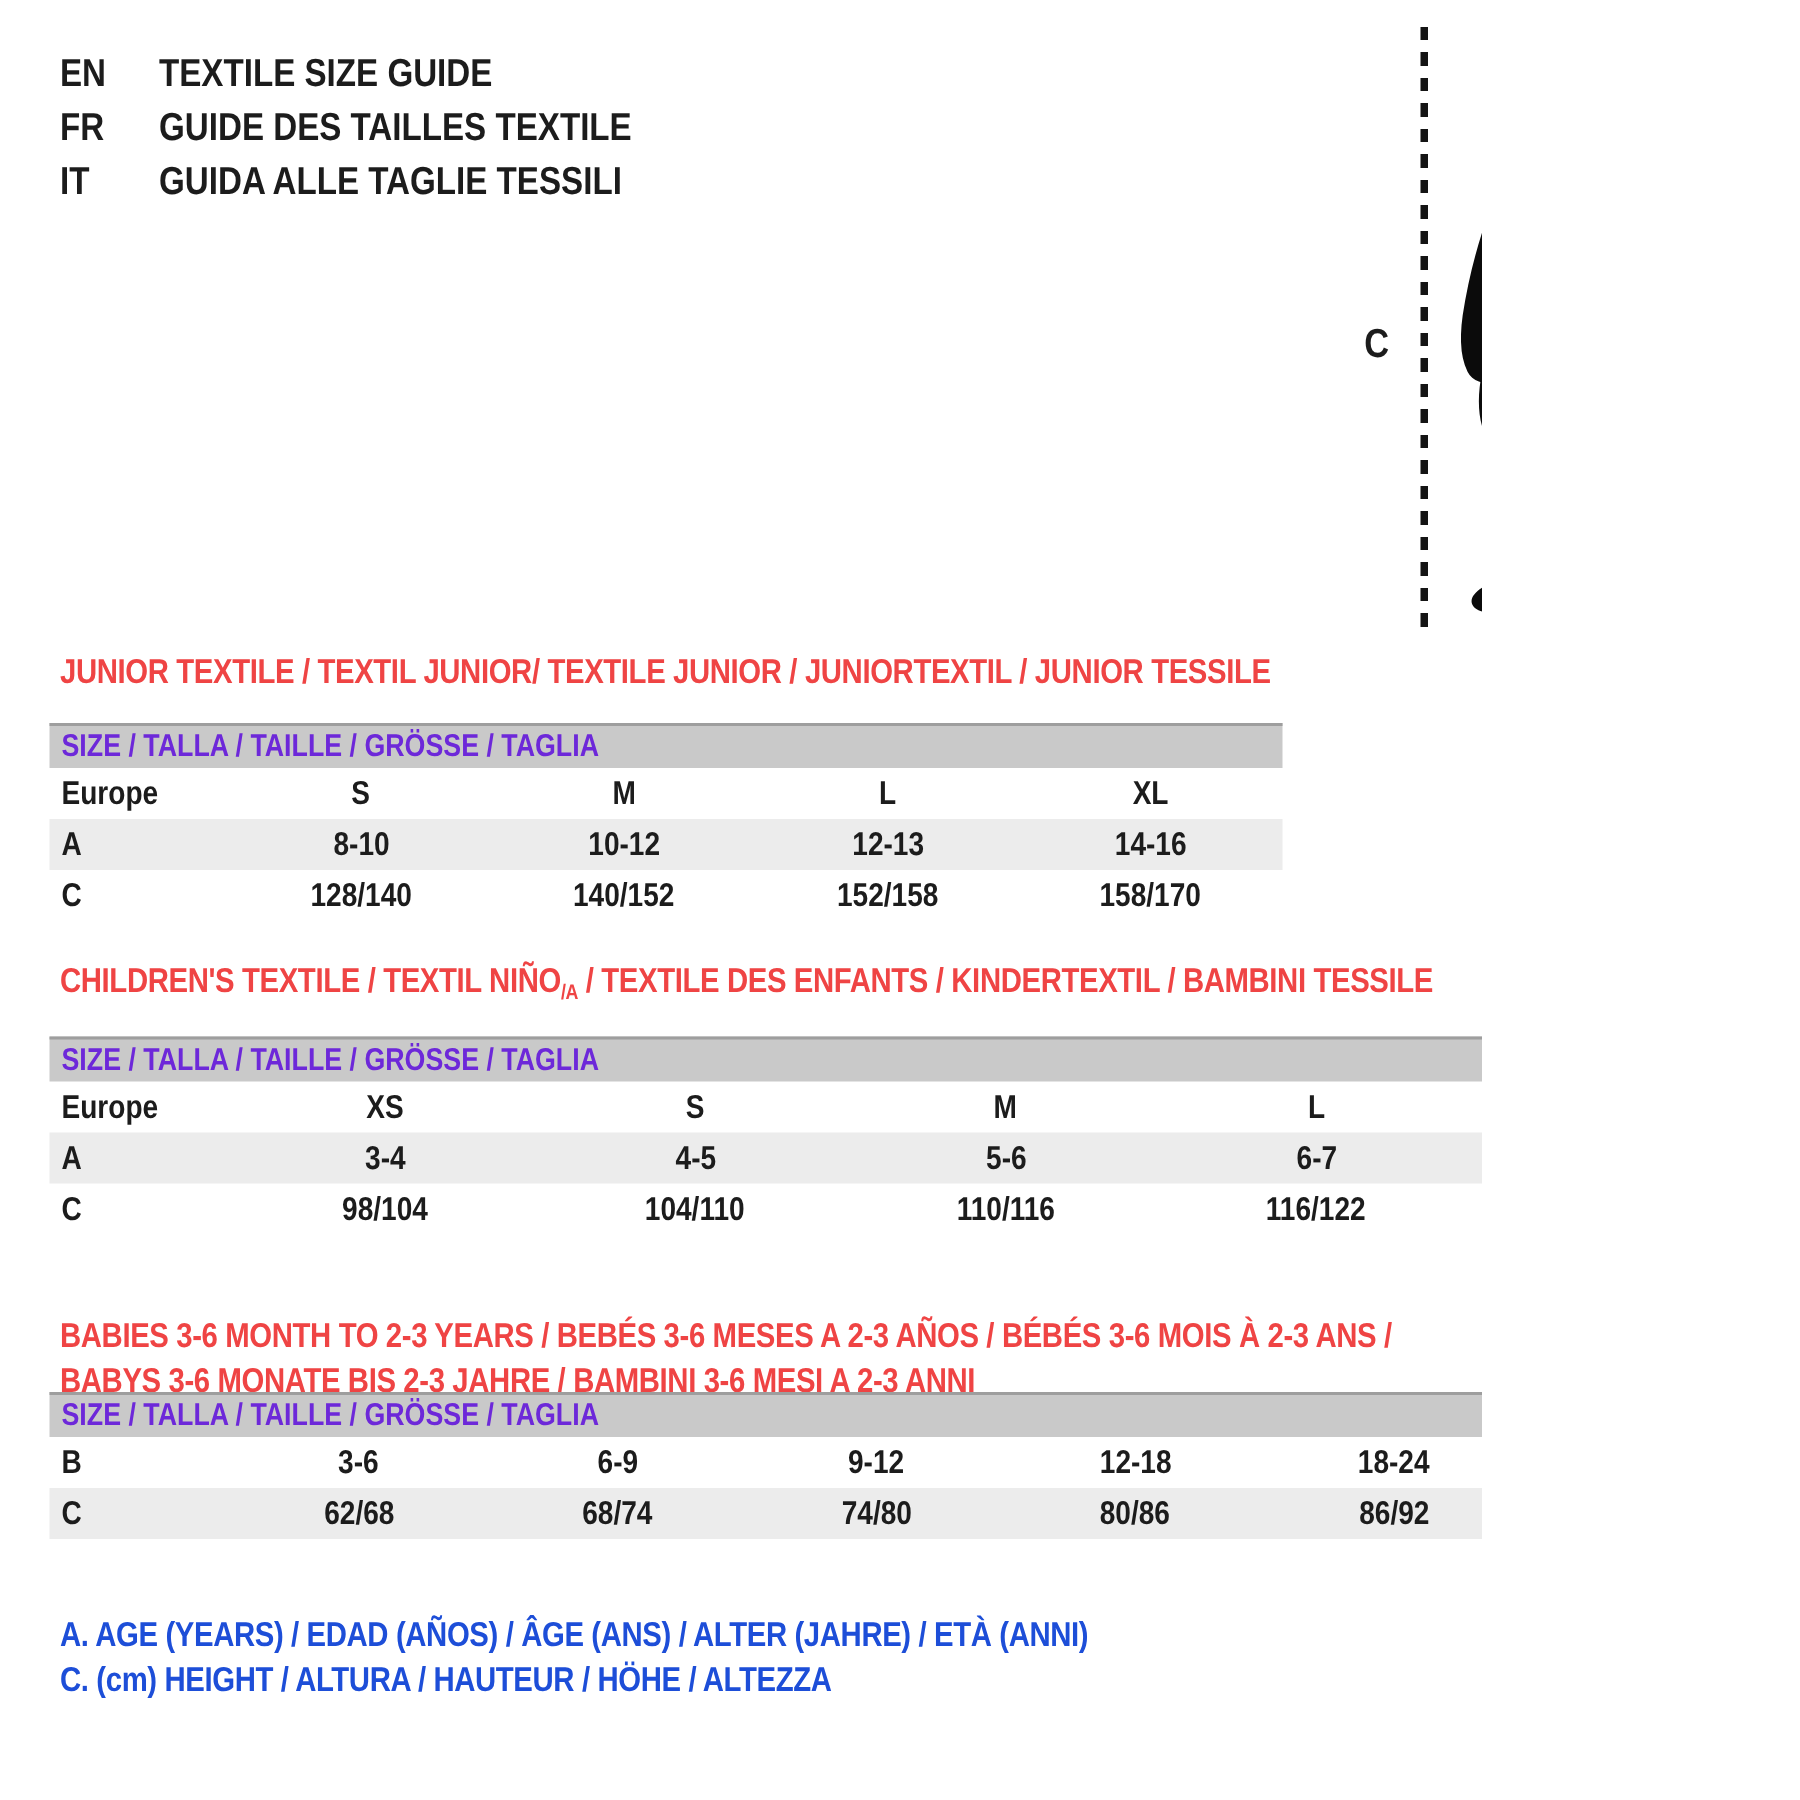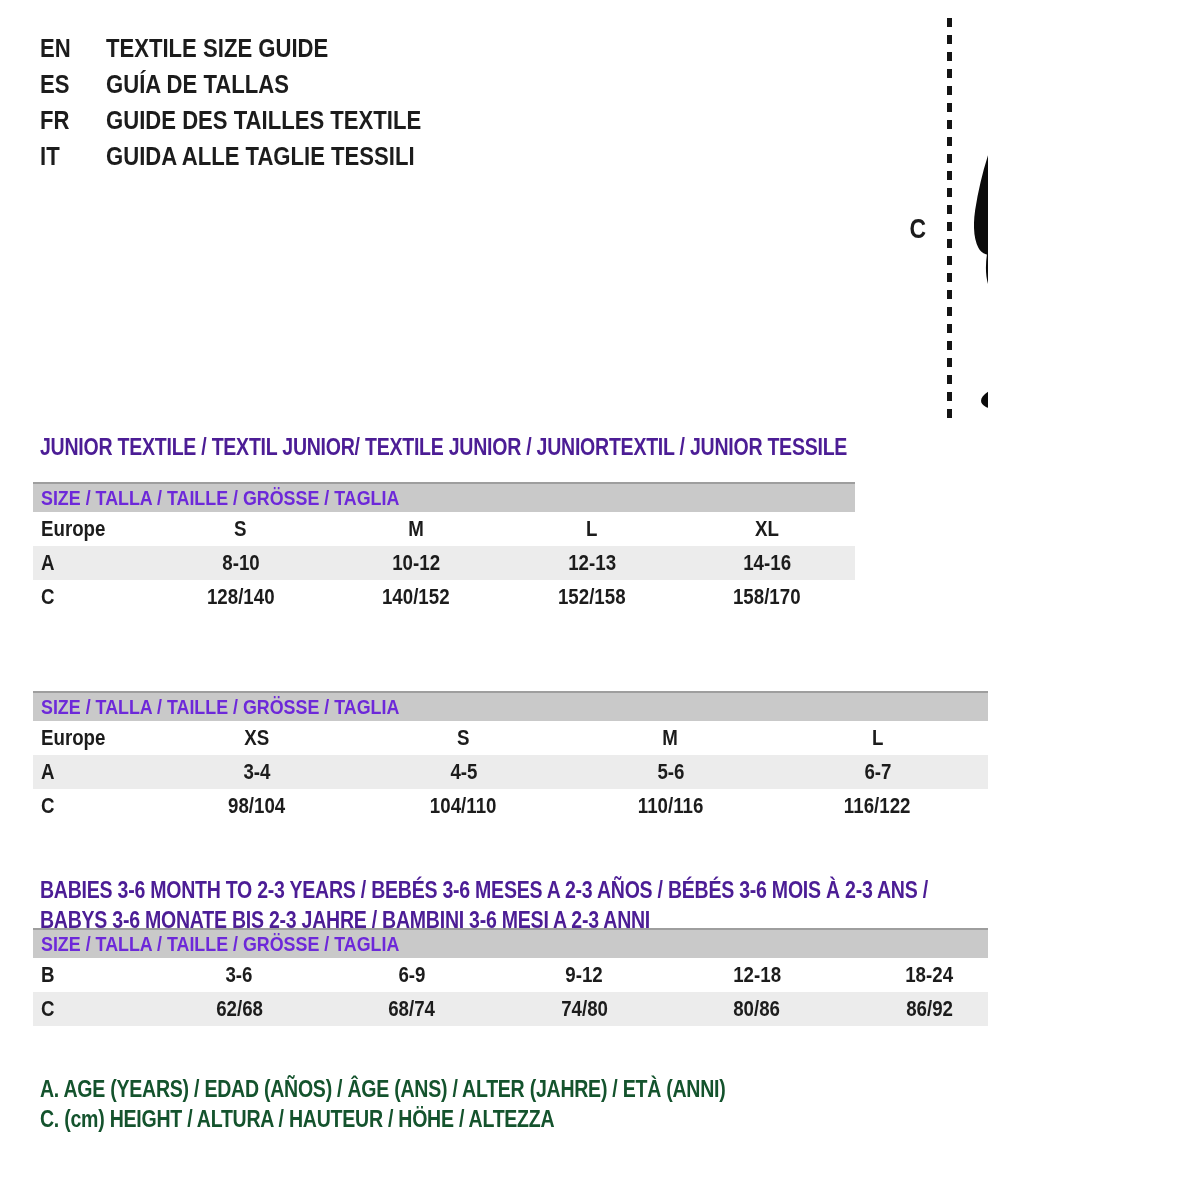--- a/index.html
+++ b/index.html
@@ -21,21 +21,21 @@
   
   .figure{position:absolute;left:900px;top:14px;width:260px;height:410px;}
   .dash-line{
     position:absolute;left:47px;top:4px;height:402px;width:5px;
     background:repeating-linear-gradient(to bottom,#141414 0 9px,transparent 9px 17px);
   }
   .height-label{position:absolute;left:8px;top:200px;font-size:27px;line-height:30px;}
   .figure svg{position:absolute;left:74px;top:2px;}
 
   
-  .sec-title{position:absolute;left:40px;font-size:23px;line-height:30px;letter-spacing:-.3px;color:#4c1d95;}
+  .sec-title{position:absolute;left:40px;font-size:23px;line-height:30px;letter-spacing:-.3px;color:#ef4444;}
   #junior-title{top:432px;}
   #children-title{top:638px;}
   #babies-title{top:875px;}
   .sub{font-size:14px;vertical-align:-5px;}
 
   
   .stable{position:absolute;left:33px;}
   #junior-table{top:482px;width:822px;}
   #children-table{top:691px;width:1155px;}
   #babies-table{top:928px;width:1155px;}
@@ -43,35 +43,31 @@
     height:30px;background:#c9c9c9;border-top:2px solid #9e9e9e;box-sizing:border-box;
     display:flex;align-items:center;padding-left:8px;font-size:21px;color:#6d28d9;
   }
   .trow{display:flex;height:34px;align-items:center;font-size:22px;}
   .trow.alt{background:#ececec;}
   .tlabel{flex:0 0 120px;width:120px;padding-left:8px;box-sizing:border-box;}
   .tcell{flex:1;text-align:center;}
 
   
   .legend{position:absolute;left:40px;top:1074px;}
-  .legend-line{height:30px;font-size:23px;line-height:30px;letter-spacing:-.3px;color:#14532d;}
+  .legend-line{height:30px;font-size:23px;line-height:30px;letter-spacing:-.3px;color:#1d4ed8;}
 </style>
 </head>
 <body>
 
 <div id="canvas">
 
   <div class="langs">
     <div class="lang-row">
       <span class="lang-code"><span class="cx-l">EN</span></span>
       <span class="cx-l">TEXTILE SIZE GUIDE</span>
-    </div>
-    <div class="lang-row">
-      <span class="lang-code"><span class="cx-l">ES</span></span>
-      <span class="cx-l">GUÍA DE TALLAS</span>
     </div>
     <div class="lang-row">
       <span class="lang-code"><span class="cx-l">FR</span></span>
       <span class="cx-l">GUIDE DES TAILLES TEXTILE</span>
     </div>
     <div class="lang-row">
       <span class="lang-code"><span class="cx-l">IT</span></span>
       <span class="cx-l">GUIDA ALLE TAGLIE TESSILI</span>
     </div>
   </div>
@@ -138,20 +134,23 @@
     </div>
     <div class="trow">
       <span class="tlabel"><span class="cx-l">C</span></span>
       <span class="tcell"><span class="cx">128/140</span></span>
       <span class="tcell"><span class="cx">140/152</span></span>
       <span class="tcell"><span class="cx">152/158</span></span>
       <span class="tcell"><span class="cx">158/170</span></span>
     </div>
   </div>
 
+  <div class="sec-title" id="children-title">
+    <span class="cx-l"><span>CHILDREN'S TEXTILE / TEXTIL NIÑO</span><span class="sub">/A</span><span> / TEXTILE DES ENFANTS / KINDERTEXTIL / BAMBINI TESSILE</span></span>
+  </div>
   <div class="stable" id="children-table">
     <div class="thead">
       <span class="cx-l">SIZE / TALLA / TAILLE / GRÖSSE / TAGLIA</span>
     </div>
     <div class="trow">
       <span class="tlabel"><span class="cx-l">Europe</span></span>
       <span class="tcell"><span class="cx">XS</span></span>
       <span class="tcell"><span class="cx">S</span></span>
       <span class="tcell"><span class="cx">M</span></span>
       <span class="tcell"><span class="cx">L</span></span>

